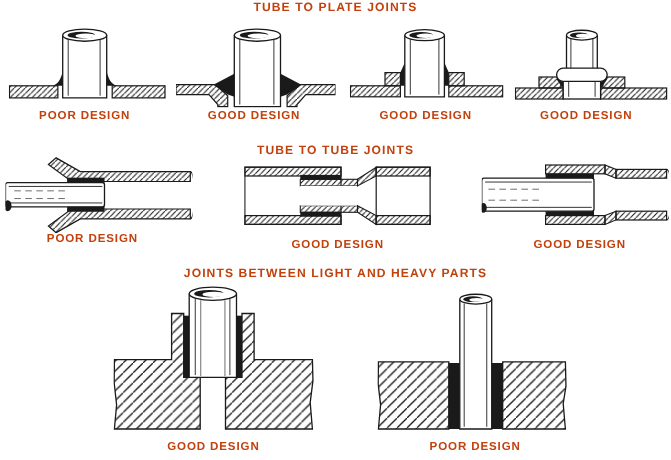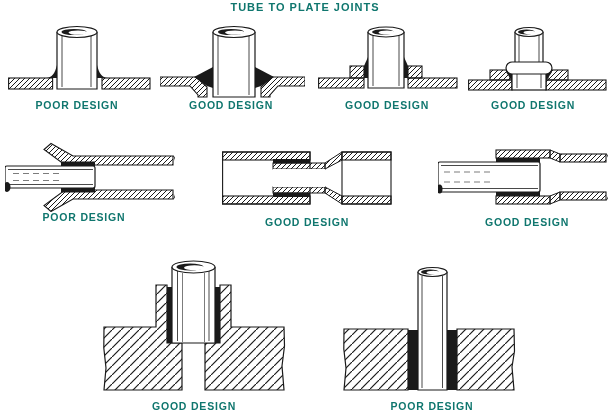--- a/index.html
+++ b/index.html
@@ -1,37 +1,39 @@
 <!DOCTYPE html>
 <html><head>
 <meta charset="utf-8">
 <style>
   html,body{margin:0;padding:0;background:#fff;}
   .canvas{
     position:relative;width:610px;height:418px;background:#ffffff;overflow:hidden;
-    font-family:"Liberation Sans", sans-serif;color:#0f766e;
+    font-family:"Liberation Sans", sans-serif;color:#c2410c;
   }
   .title{
     position:absolute;left:0;width:100%;text-align:center;
     font-size:11px;font-weight:bold;letter-spacing:1px;white-space:nowrap;
   }
   .cap{
     position:absolute;transform:translateX(-50%);
     font-size:10.5px;font-weight:bold;letter-spacing:0.8px;white-space:nowrap;
   }
   svg{position:absolute;display:block;}
   .ln{stroke:#1a1a1a;stroke-width:0.8;}
   .thin{stroke:#444;stroke-width:0.7;}
 </style>
 </head>
 <body>
 
 <div class="canvas">
 
   <div class="title" style="top:1px">TUBE TO PLATE JOINTS</div>
+  <div class="title" style="top:131px">TUBE TO TUBE JOINTS</div>
+  <div class="title" style="top:243px">JOINTS BETWEEN LIGHT AND HEAVY PARTS</div>
 
   <svg style="left:8px;top:25px" width="145" height="66" viewBox="0 0 145 66">
     <defs>
         <pattern id="h1" width="5" height="5" patternUnits="userSpaceOnUse">
           <path d="M0,5 L5,0" stroke="#1a1a1a" stroke-width="1"></path>
         </pattern>
       </defs>
     <rect x="0.6" y="53" width="44" height="11" fill="url(#h1)" stroke="#1a1a1a" stroke-width="1.1"></rect>
     <rect x="94" y="53" width="48" height="11" fill="url(#h1)" stroke="#1a1a1a" stroke-width="1.1"></rect>
     <path d="M38,53 C44,53 47,48 49,40 L49,53 Z" fill="#1a1a1a"></path>

